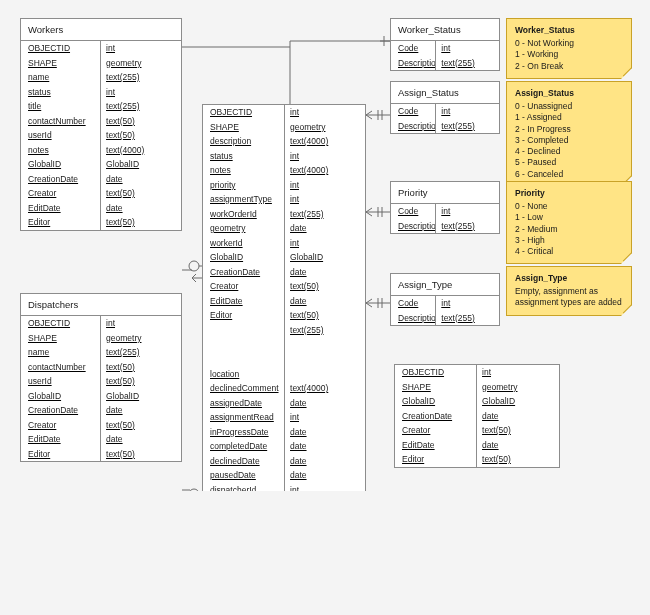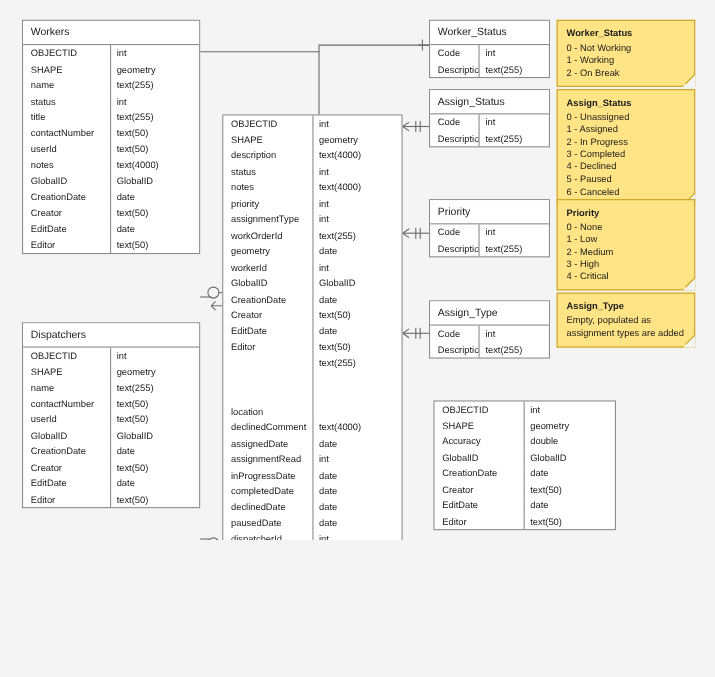--- a/index.html
+++ b/index.html
@@ -26,20 +26,21 @@
   .entity-title {
     font-size: 9.5px;
     color: #1a1a1a;
     padding: 5px 7px;
     border-bottom: 1px solid #8c8c8c;
     background: #ffffff;
     white-space: nowrap;
   }
   .entity-body {
     padding: 0;
+    text-decoration: underline;
   }
   .row {
     display: flex;
     font-size: 8.5px;
     color: #1a1a1a;
     line-height: 1;
   }
   .row .fname {
     padding: 3px 6px 3px 7px;
     box-sizing: border-box;
@@ -394,24 +395,20 @@
     </div>
     <div class="entity" style="left: 394px; top: 364px; width: 166px;">
       <div class="entity-body">
         <div class="row">
           <div class="fname" style="width: 82px;">OBJECTID</div>
           <div class="ftype" style="width: 84px;">int</div>
         </div>
         <div class="row">
           <div class="fname" style="width: 82px;">SHAPE</div>
           <div class="ftype" style="width: 84px;">geometry</div>
-        </div>
-        <div class="row">
-          <div class="fname" style="width: 82px;">Accuracy</div>
-          <div class="ftype" style="width: 84px;">double</div>
         </div>
         <div class="row">
           <div class="fname" style="width: 82px;">GlobalID</div>
           <div class="ftype" style="width: 84px;">GlobalID</div>
         </div>
         <div class="row">
           <div class="fname" style="width: 82px;">CreationDate</div>
           <div class="ftype" style="width: 84px;">date</div>
         </div>
         <div class="row">
@@ -453,18 +450,18 @@
       <div>0 - None</div>
       <div>1 - Low</div>
       <div>2 - Medium</div>
       <div>3 - High</div>
       <div>4 - Critical</div>
       <div class="fold"></div>
       <div class="fold-edge"></div>
     </div>
     <div class="note" style="left: 506px; top: 266px; width: 126px; min-height: 48px;">
       <div class="note-title">Assign_Type</div>
-      <div>Empty, populated as</div>
+      <div>Empty, assignment as</div>
       <div>assignment types are added</div>
       <div class="fold"></div>
       <div class="fold-edge"></div>
     </div>
   </div>
 
 </body></html>

